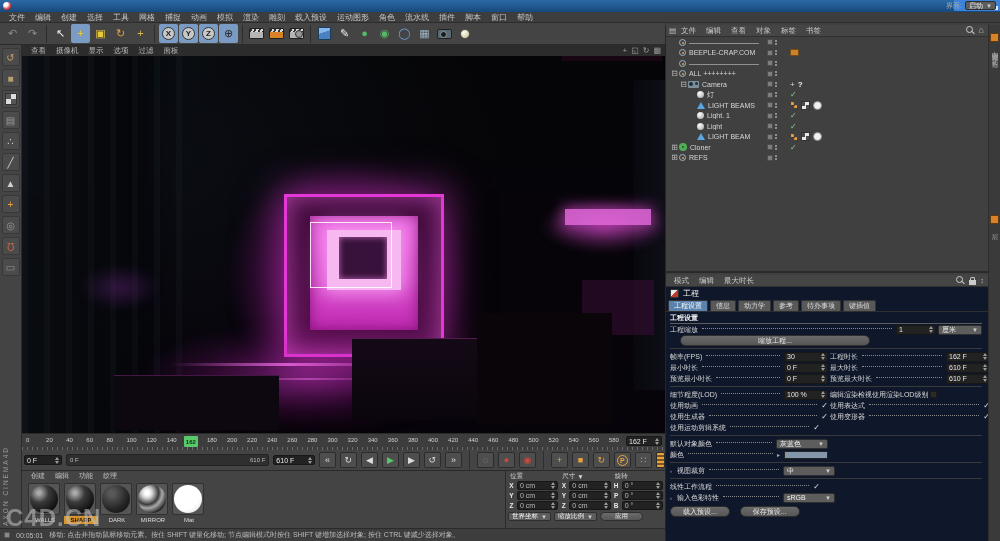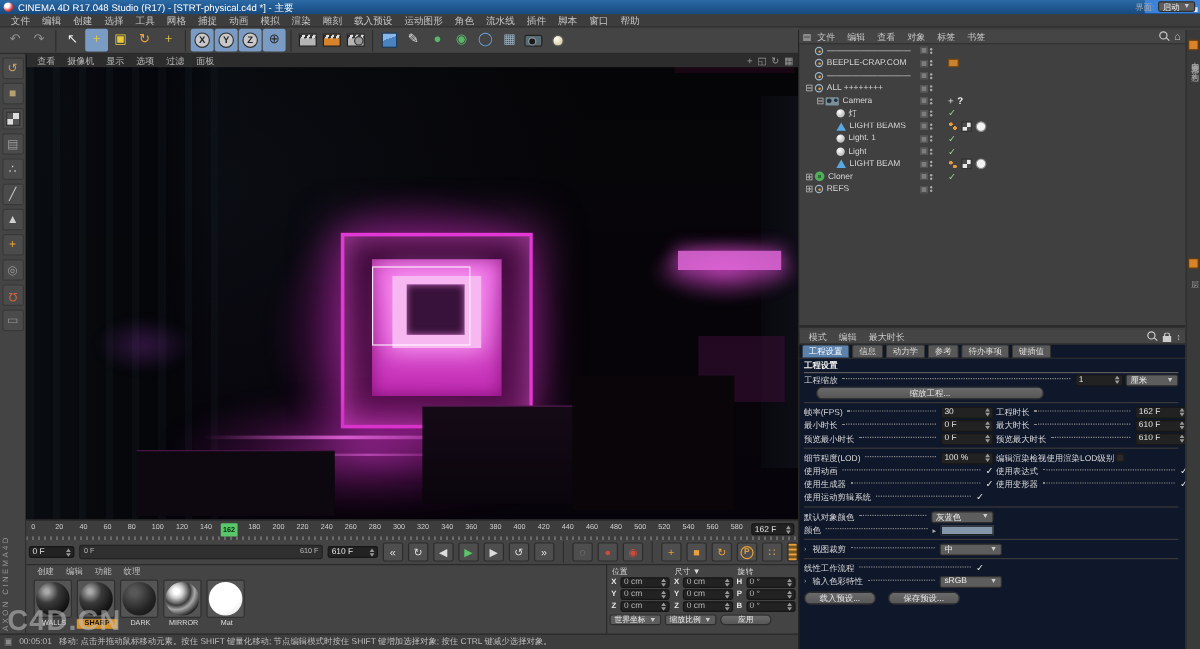--- a/index.html
+++ b/index.html
@@ -231,21 +231,20 @@
 #vstrip .vtxt{writing-mode:vertical-rl;font-size:6.5px;color:#a8a8a8;letter-spacing:1px}
 #vstrip .gap{height:150px;flex:0 0 auto}
 </style>
 </head>
 <body>
 
 <div id="app">
 
   <div id="titlebar">
     <span id="c4dlogo"></span>
-    <span class="nw">CINEMA 4D R17.048 Studio (R17) - [STRT-physical.c4d *] - 主要</span>
     <span id="bluefrag">
         <i></i>
       </span>
   </div>
 
   <div id="menubar">
       <div class="mitem">文件</div>
       <div class="mitem">编辑</div>
       <div class="mitem">创建</div>
       <div class="mitem">选择</div>
@@ -900,20 +899,24 @@
       <div class="pmenu" id="attrmenu">
           <span class="mi">模式</span>
           <span class="mi">编辑</span>
           <span class="mi">最大时长</span>
           <span class="pright">
             <span class="ico-search"></span>
             <span class="ico-lock"></span>
             <span>↕</span>
           </span>
         </div>
+      <div id="attrtitle">
+        <span class="ticn"></span>
+        <span>工程</span>
+      </div>
       <div id="attrtabs">
           <span class="atab sel">工程设置</span>
           <span class="atab">信息</span>
           <span class="atab">动力学</span>
           <span class="atab">参考</span>
           <span class="atab">待办事项</span>
           <span class="atab">键插值</span>
         </div>
       <div id="attrbody">
         <div class="asect">工程设置</div>

